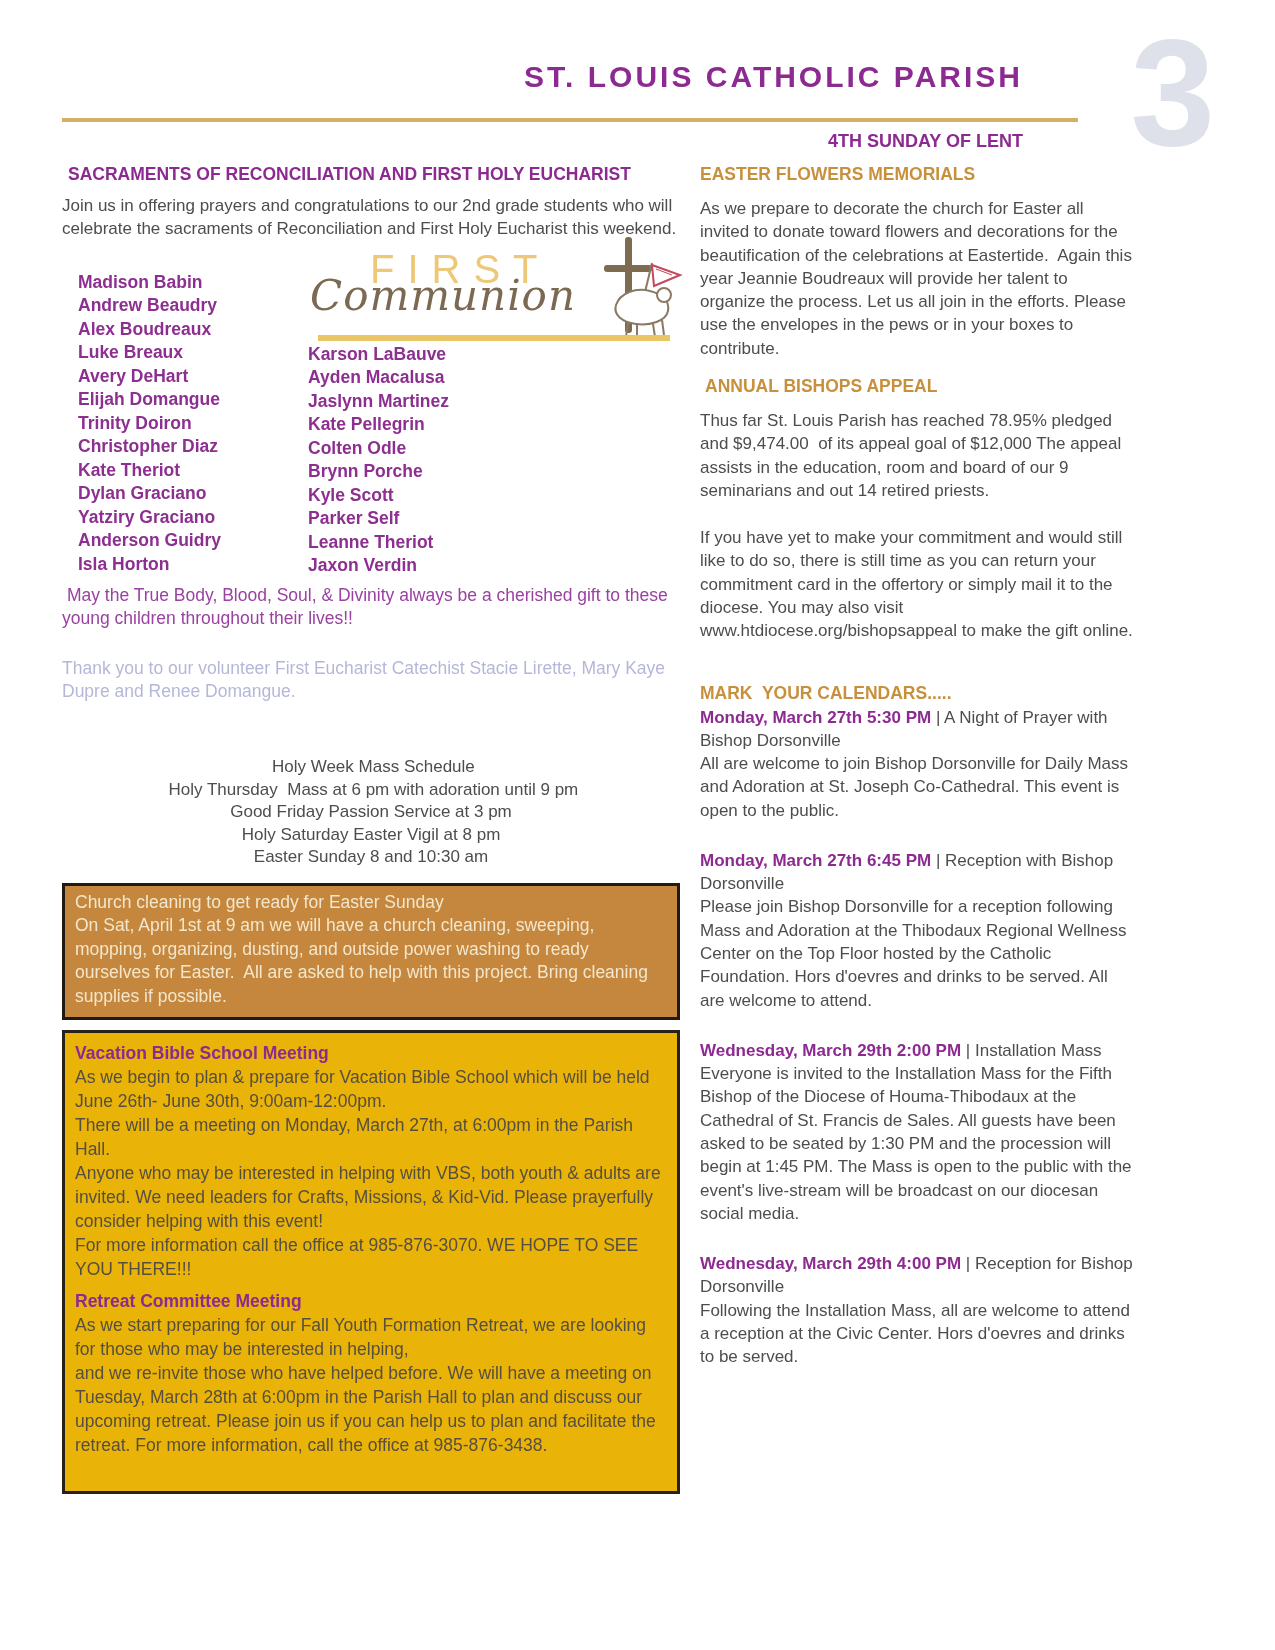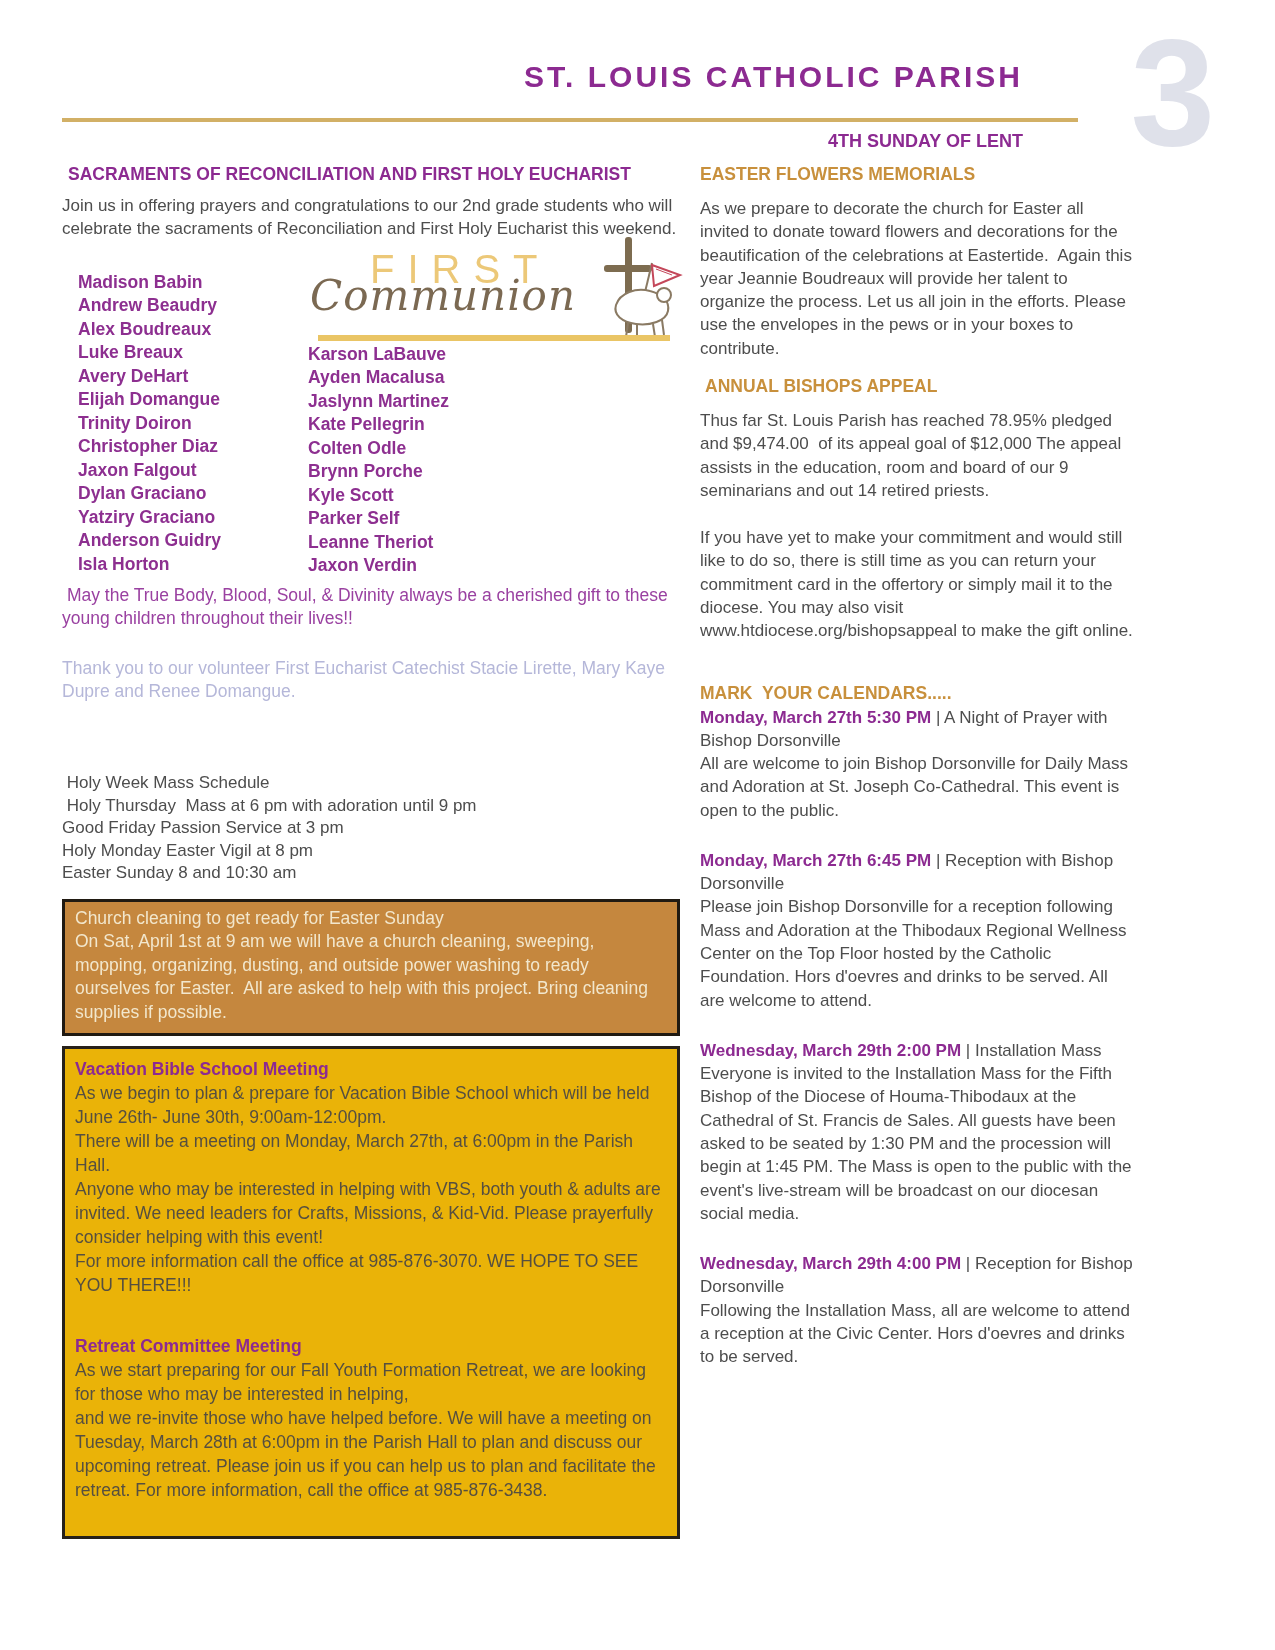--- a/index.html
+++ b/index.html
@@ -34,32 +34,32 @@
             letter-spacing:13px;color:#ecc878;}
   .fc-script{position:absolute;left:2px;top:24px;font-family:"DejaVu Serif",serif;
              font-style:italic;font-size:42px;color:#7b6952;letter-spacing:1px;}
   .fc-underline{position:absolute;left:10px;top:88px;width:352px;height:6px;background:#eac565;}
   .fc-cross{position:absolute;left:288px;top:-12px;}
   .fc-lamb{position:absolute;left:298px;top:12px;}
 
   .blessing{font-size:17.5px;line-height:1.35;color:#9a41a1;margin:6px 0 0 0;white-space:pre-wrap;}
   .thanks{font-size:17.5px;line-height:1.35;color:#b5b7d9;margin:26px 0 0 0;}
 
-  .sched{margin-top:68px;}
+  .sched{margin-top:52px;text-align:center;}
   .sched-line{font-size:17px;line-height:22.5px;white-space:pre-wrap;}
 
   .box-orange{margin-top:14px;border:3px solid #201a12;background:#c5873e;color:#f2e7cd;
               padding:5px 10px 9px;font-size:17.5px;line-height:23.5px;}
   .bo-body{white-space:pre-wrap;}
 
   .box-tan{margin-top:10px;border:3px solid #27211a;background:#eab308;color:#564f40;
            padding:8px 10px 34px;font-size:17.5px;line-height:24px;}
   .box-h{color:#8c2a91;font-weight:700;font-size:17.5px;}
   .box-p{margin:0;}
-  .retreat-h{margin-top:37px;}
+  .retreat-h{margin-top:8px;}
 
   
   .ef-body{margin:0 0 16px 0;white-space:pre-wrap;}
   .aba-h{margin-left:5px;}
   .aba-p1{margin:0 0 24px 0;white-space:pre-wrap;}
   .aba-p2{margin:0 0 40px 0;}
   .cal-h{margin:0 0 2px 0;white-space:pre-wrap;}
   .event{margin:0 0 27px 0;}
   .event-head{font-size:17px;line-height:1.37;margin:0;}
   .event-date{font-weight:700;color:#8c2a91;}
@@ -84,21 +84,21 @@
     <div class="names-area">
       <div class="ncol1">
         <span class="name">Madison Babin</span>
         <span class="name">Andrew Beaudry</span>
         <span class="name">Alex Boudreaux</span>
         <span class="name">Luke Breaux</span>
         <span class="name">Avery DeHart</span>
         <span class="name">Elijah Domangue</span>
         <span class="name">Trinity Doiron</span>
         <span class="name">Christopher Diaz</span>
-        <span class="name">Jaxon Falgout</span>
+        <span class="name">Kate Theriot</span>
         <span class="name">Dylan Graciano</span>
         <span class="name">Yatziry Graciano</span>
         <span class="name">Anderson Guidry</span>
         <span class="name">Isla Horton</span>
       </div>
       <div class="names-right">
         <div class="fc-logo">
           <span class="fc-first">FIRST</span>
           <span class="fc-script">Communion</span>
           <span class="fc-cross">
@@ -137,21 +137,21 @@
       </div>
     </div>
 
     <p class="blessing"> May the True Body, Blood, Soul, &amp; Divinity always be a cherished gift to these young children throughout their lives!!</p>
     <p class="thanks">Thank you to our volunteer First Eucharist Catechist Stacie Lirette, Mary Kaye Dupre and Renee Domangue.</p>
 
     <div class="sched">
       <div class="sched-line"> Holy Week Mass Schedule</div>
       <div class="sched-line"> Holy Thursday  Mass at 6 pm with adoration until 9 pm</div>
       <div class="sched-line">Good Friday Passion Service at 3 pm</div>
-      <div class="sched-line">Holy Monday Easter Vigil at 8 pm</div>
+      <div class="sched-line">Holy Saturday Easter Vigil at 8 pm</div>
       <div class="sched-line">Easter Sunday 8 and 10:30 am</div>
     </div>
 
     <div class="box-orange">
       <div class="bo-title">Church cleaning to get ready for Easter Sunday</div>
       <div class="bo-body">On Sat, April 1st at 9 am we will have a church cleaning, sweeping, mopping, organizing, dusting, and outside power washing to ready ourselves for Easter.  All are asked to help with this project. Bring cleaning supplies if possible.</div>
     </div>
 
     <div class="box-tan">
       <div class="box-h">Vacation Bible School Meeting</div>

